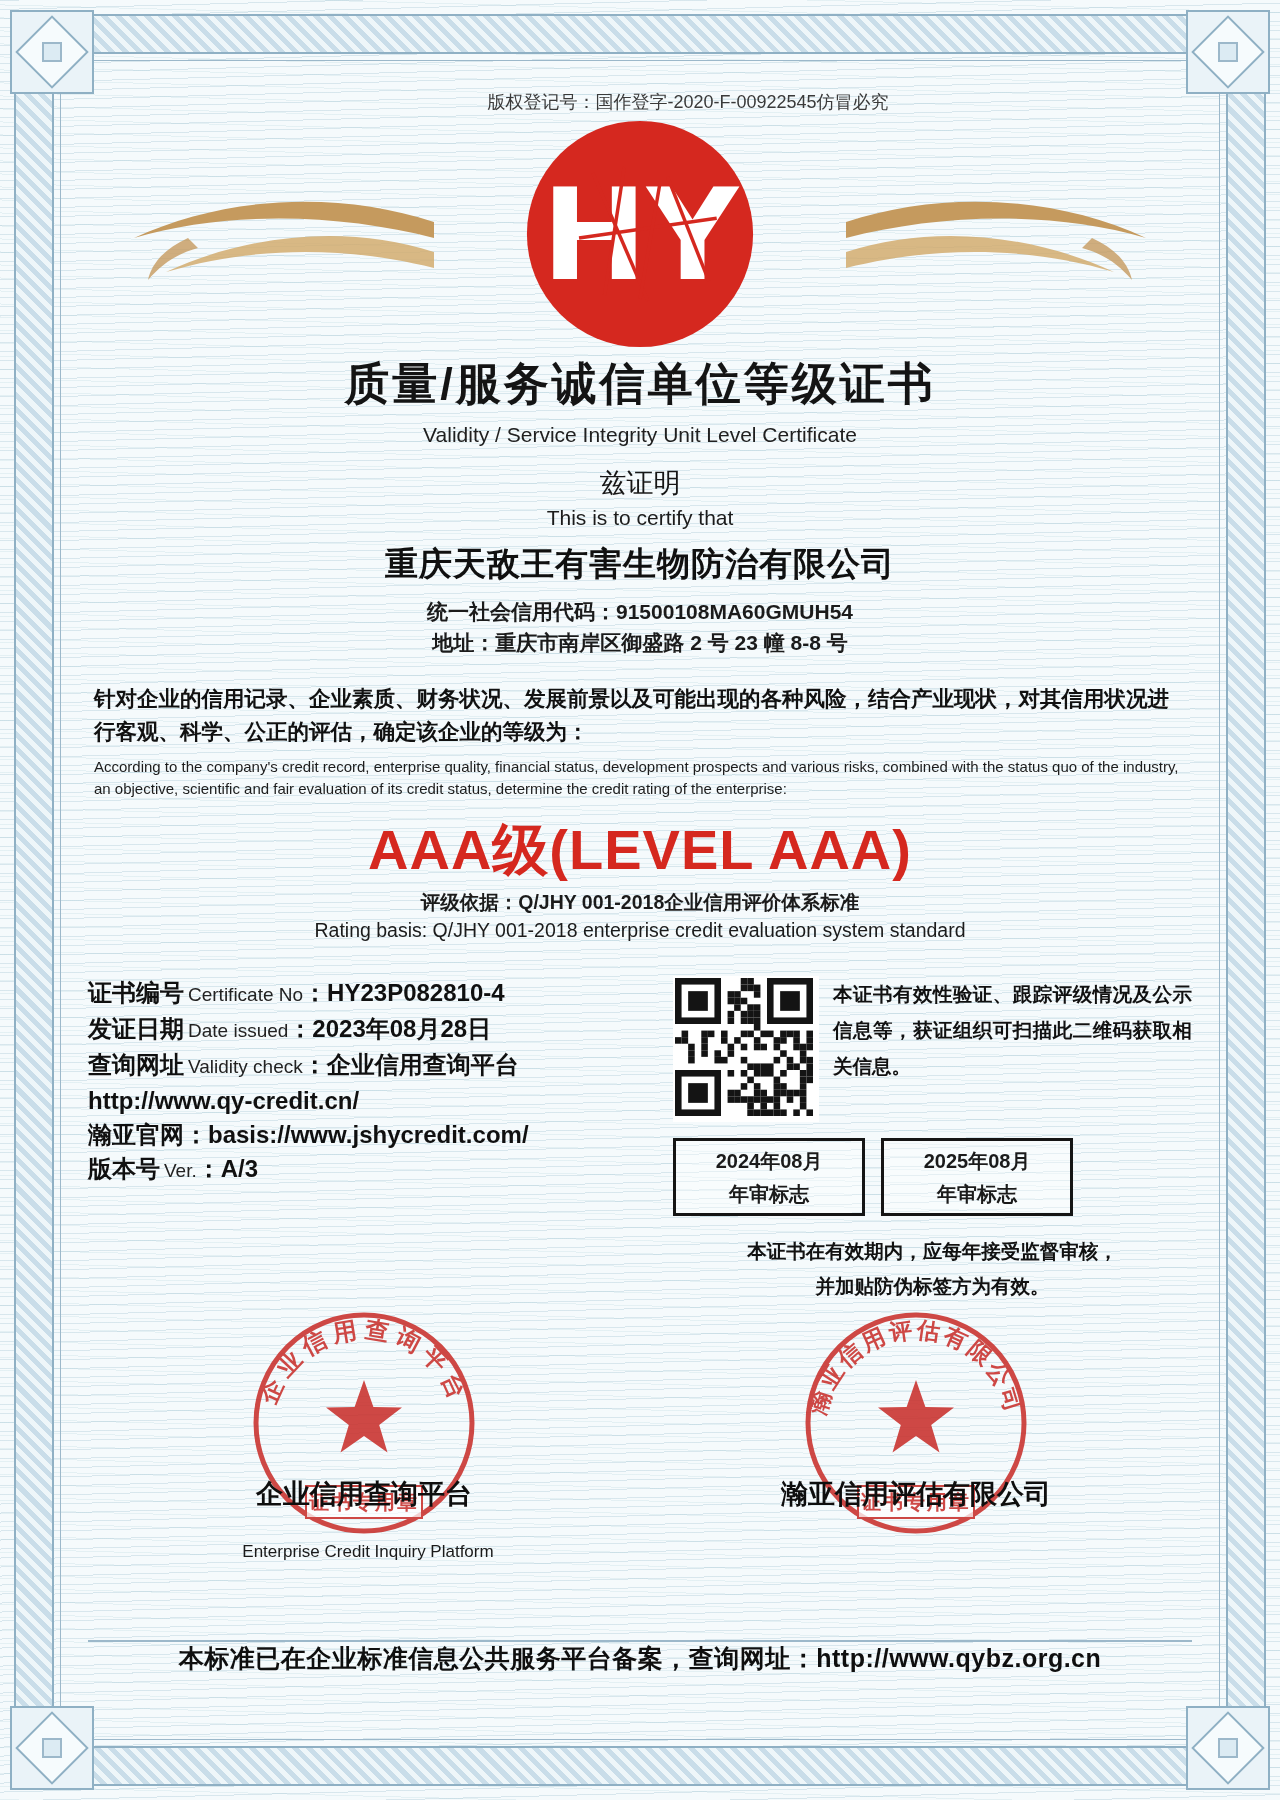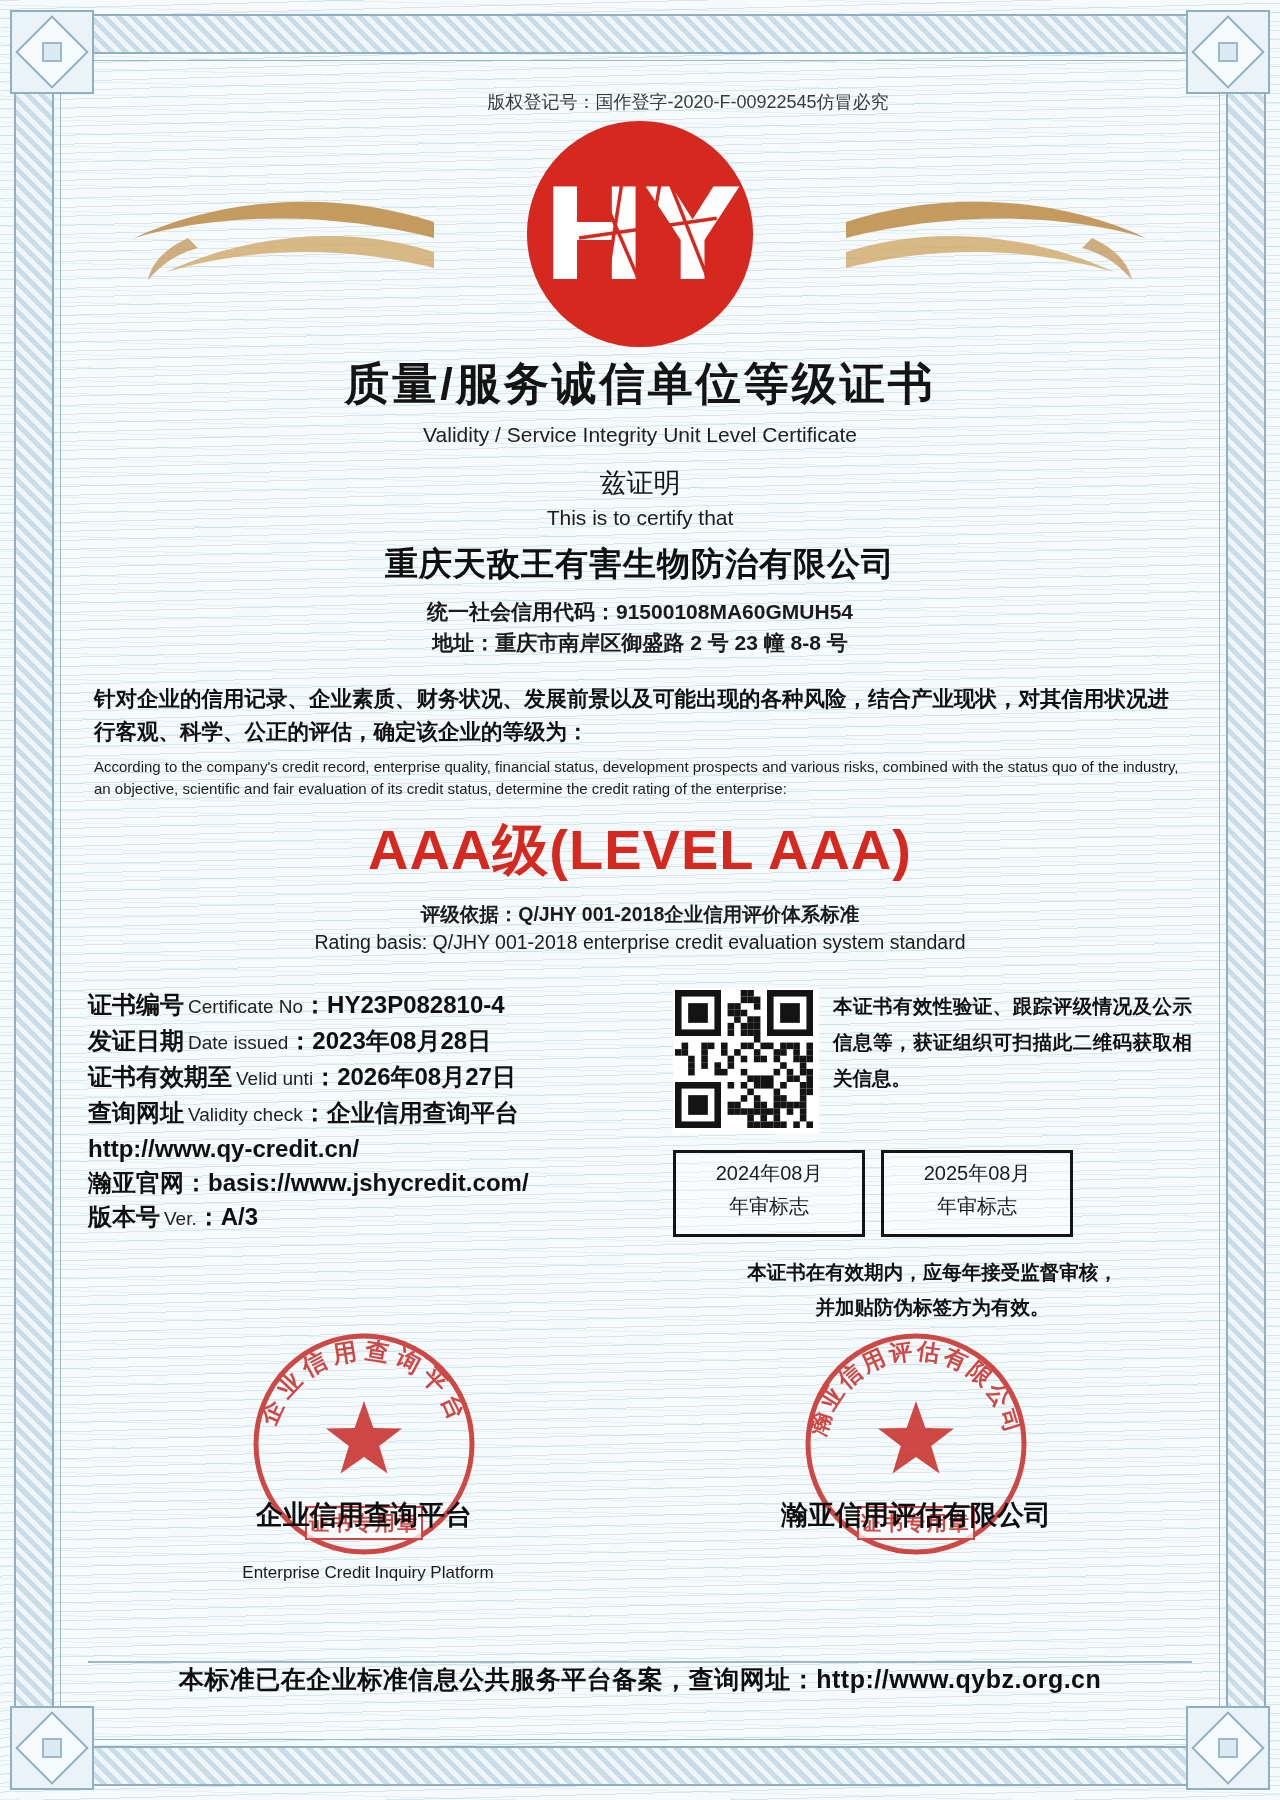--- a/index.html
+++ b/index.html
@@ -45,37 +45,37 @@
   .certify-en{font-size:21px;margin-top:5px;}
   .company{font-size:33px;font-weight:bold;margin-top:12px;letter-spacing:1px;color:#101010;}
   .code-line{font-size:21px;font-weight:bold;margin-top:11px;}
   .addr-line{font-size:21px;font-weight:bold;margin-top:3px;}
 
   .intro{text-align:left;margin:26px 6px 0;}
   .intro-cn{font-size:21.5px;font-weight:600;line-height:1.55;color:#111;}
   .intro-en{font-size:15px;line-height:1.5;margin-top:6px;color:#1c1c1c;}
 
   .level{font-size:56px;font-weight:800;color:#d5281f;margin-top:12px;letter-spacing:1px;}
-  .basis-cn{font-size:19.5px;font-weight:600;margin-top:12px;}
+  .basis-cn{font-size:19.5px;font-weight:600;}
   .basis-en{font-size:19.5px;margin-top:3px;}
 
   .columns{display:flex;margin-top:34px;text-align:left;}
   .col-left{width:53%;}
   .detail-row{font-size:24px;line-height:34px;white-space:nowrap;}
   .detail-row .cn{font-weight:600;color:#101010;}
   .detail-row .en{font-size:19px;color:#222;margin-left:4px;}
   .detail-row .val{font-weight:600;color:#101010;}
 
   .col-right{width:47%;}
   .qr-row{display:flex;align-items:flex-start;}
   .qr-box{width:142px;height:142px;background:#fff;padding:2px;flex:0 0 auto;}
   .qr-text{font-size:19.5px;font-weight:600;line-height:1.85;margin-left:14px;text-align:justify;color:#111;}
   .boxes-row{display:flex;gap:16px;margin-top:16px;}
-  .review-box{border:3px solid #151515;width:186px;padding:7px 0 14px;text-align:center;
-    font-size:20px;font-weight:400;background:rgba(255,255,255,0.35);}
+  .review-box{border:3px solid #151515;width:186px;padding:7px 0 5px;text-align:center;
+    font-size:20px;font-weight:700;background:rgba(255,255,255,0.35);}
   .review-box .l2{margin-top:6px;}
   .note{margin-top:18px;font-size:19.5px;font-weight:600;line-height:1.8;text-align:center;color:#111;}
 
   .stamps-row{display:flex;margin-top:4px;height:322px;}
   .stamp-block{position:relative;width:50%;height:100%;}
   .stamp-svg{position:absolute;left:50%;top:0;transform:translateX(-50%);opacity:0.88;}
   .org-cn{position:absolute;left:0;right:0;top:168px;font-size:27px;font-weight:bold;color:#0e0e0e;}
   .org-en{position:absolute;left:8px;right:0;top:206px;font-size:17px;color:#1a1a1a;margin-top:28px;}
 
   .footer{margin-top:10px;border-top:2px solid #9cb8ca;
@@ -137,21 +137,20 @@
     </div>
 
     <div class="level">AAA级(LEVEL AAA)</div>
     <div class="basis-cn">评级依据：Q/JHY 001-2018企业信用评价体系标准</div>
     <div class="basis-en">Rating basis: Q/JHY 001-2018 enterprise credit evaluation system standard</div>
 
     <div class="columns">
       <div class="col-left">
         <div class="detail-row"><span class="cn">证书编号</span><span class="en">Certificate No</span><span class="val">：HY23P082810-4</span></div>
         <div class="detail-row"><span class="cn">发证日期</span><span class="en">Date issued</span><span class="val">：2023年08月28日</span></div>
-        <div class="detail-row"><span class="cn">证书有效期至</span><span class="en">Velid unti</span><span class="val">：2026年08月27日</span></div>
         <div class="detail-row"><span class="cn">查询网址</span><span class="en">Validity check</span><span class="val">：企业信用查询平台</span></div>
         <div class="detail-row"><span class="cn">http://www.qy-credit.cn/</span></div>
         <div class="detail-row"><span class="cn">瀚亚官网</span><span class="val">：basis://www.jshycredit.com/</span></div>
         <div class="detail-row"><span class="cn">版本号</span><span class="en">Ver.</span><span class="val">：A/3</span></div>
       </div>
 
       <div class="col-right">
         <div class="qr-row">
           <div class="qr-box">
             <svg width="138" height="138" viewBox="0 0 140 140" id="qr-svg">

